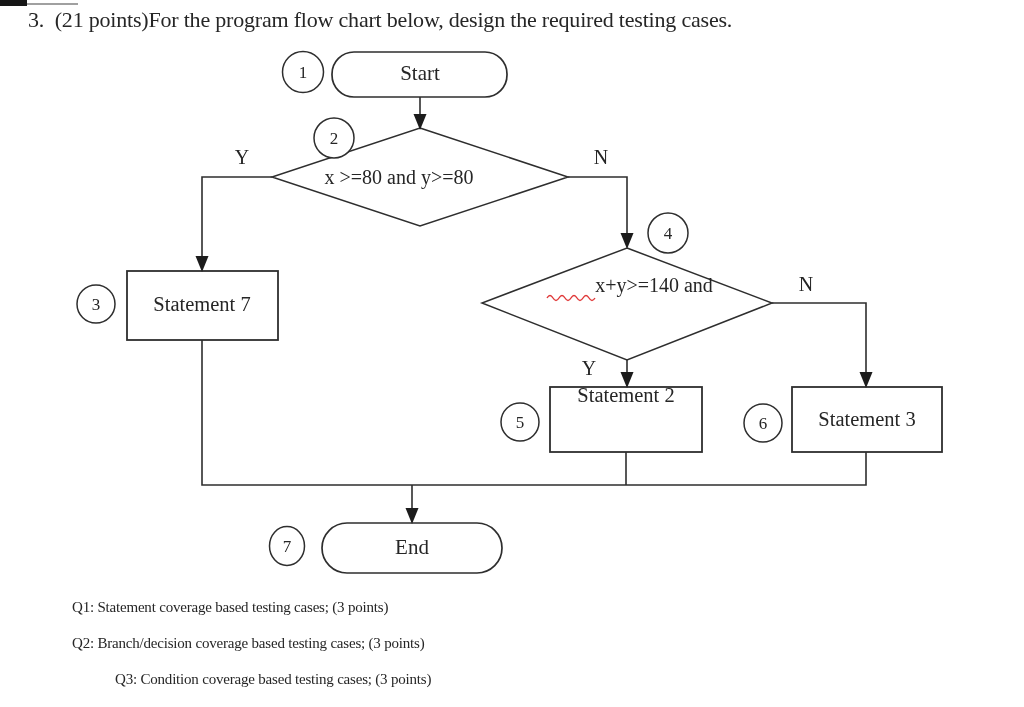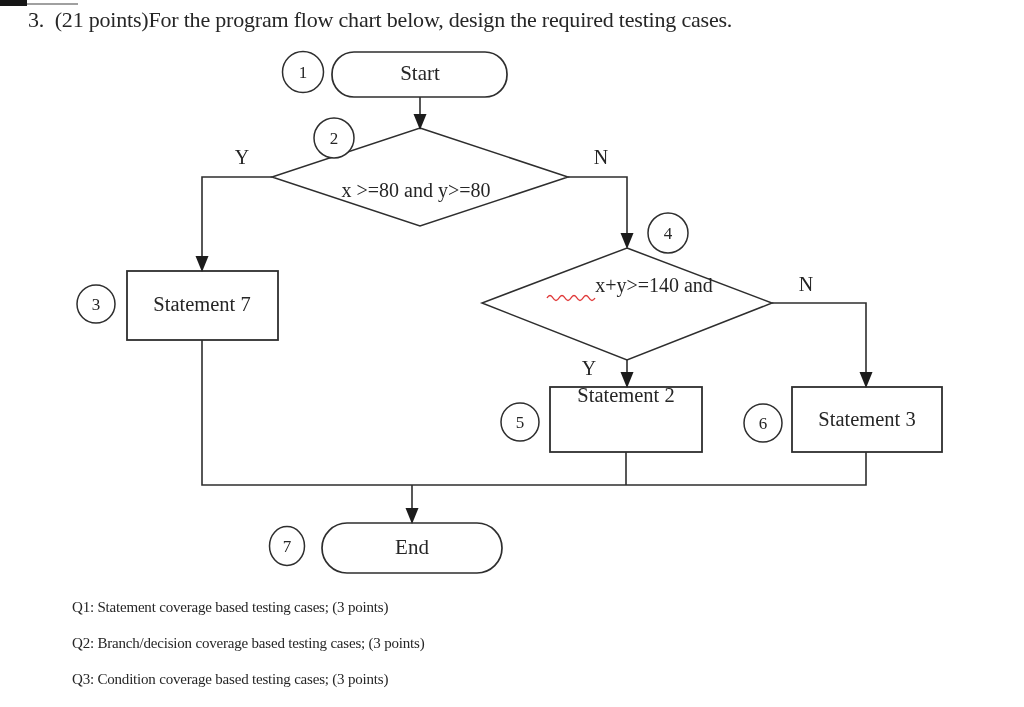--- a/index.html
+++ b/index.html
@@ -99,29 +99,29 @@
 
   <div class="t num" style="left:303px;top:72px;">1</div>
   <div class="t num" style="left:334px;top:138px;">2</div>
   <div class="t num" style="left:96px;top:304px;">3</div>
   <div class="t num" style="left:668px;top:233px;">4</div>
   <div class="t num" style="left:520px;top:422px;">5</div>
   <div class="t num" style="left:763px;top:423px;">6</div>
   <div class="t num" style="left:287px;top:546px;">7</div>
 
   <div class="t terminal-label" style="left:420px;top:73px;">Start</div>
-  <div class="t cond-label" style="left:416px;top:177px;margin-top:13px;">x &gt;=80 and y&gt;=80</div>
+  <div class="t cond-label" style="left:399px;top:177px;">x &gt;=80 and y&gt;=80</div>
   <div class="t node-label" style="left:202px;top:304px;">Statement 7</div>
   <div class="t cond-label" style="left:628px;top:285px;margin-left:26px;">x+y&gt;=140 and</div>
   <div class="t node-label" style="left:626px;top:395px;">Statement 2</div>
   <div class="t node-label" style="left:867px;top:419px;">Statement 3</div>
   <div class="t terminal-label" style="left:412px;top:547px;">End</div>
 
   <div class="t branch-label" style="left:242px;top:157px;">Y</div>
   <div class="t branch-label" style="left:601px;top:157px;">N</div>
   <div class="t branch-label" style="left:589px;top:368px;">Y</div>
   <div class="t branch-label" style="left:806px;top:284px;">N</div>
 
   <div class="qline" style="top:599px;">Q1: Statement coverage based testing cases; (3 points)</div>
   <div class="qline" style="top:635px;">Q2: Branch/decision coverage based testing cases; (3 points)</div>
-  <div class="qline" style="top:671px;">Q3: Condition coverage based testing cases; (3 points)</div>
+  <div class="qline" style="top:671px;margin-left:43px;">Q3: Condition coverage based testing cases; (3 points)</div>
 
 </div>
 
 </body></html>

